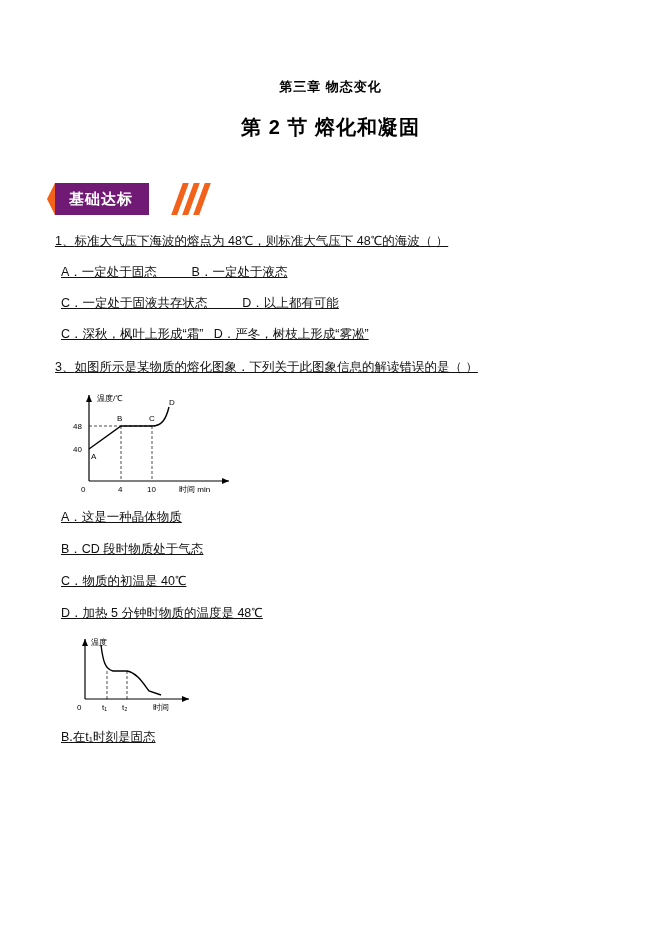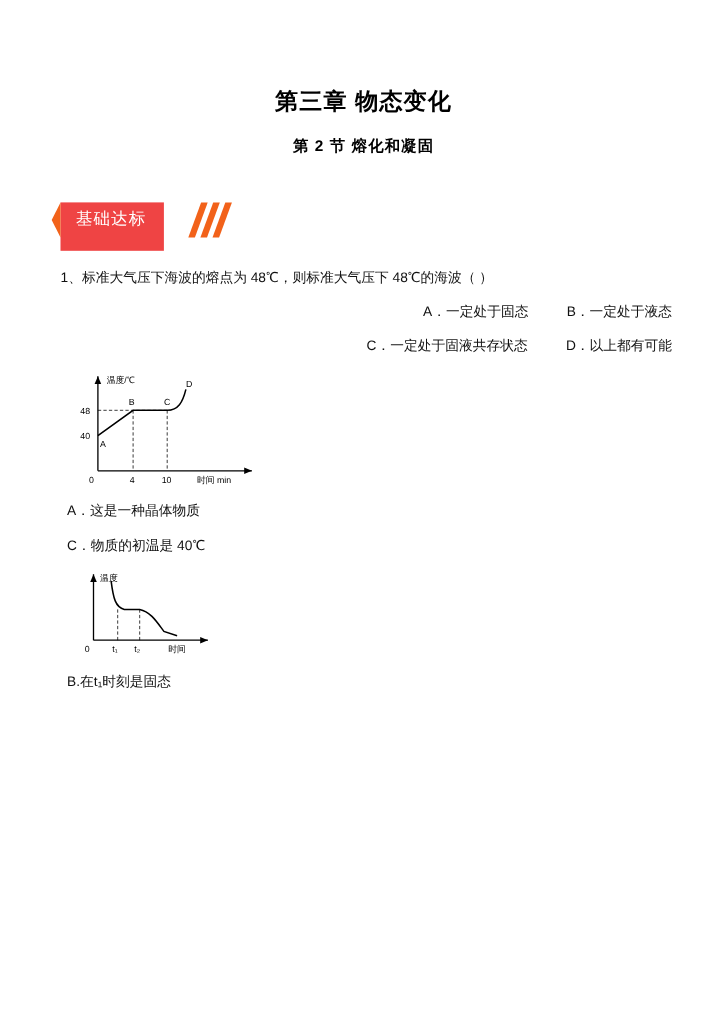--- a/index.html
+++ b/index.html
@@ -17,49 +17,49 @@
   }
   .page {
     position: relative;
     width: 661px;
     height: 936px;
     padding: 0;
     box-sizing: border-box;
   }
   .chapter-title {
     text-align: center;
-    font-size: 21px;
+    font-size: 13px;
     font-weight: bold;
     letter-spacing: 1px;
     margin-top: 78px;
     color: #000;
   }
   .section-title {
     text-align: center;
-    font-size: 14px;
+    font-size: 20px;
     font-weight: bold;
     letter-spacing: 1px;
     margin-top: 18px;
     color: #000;
   }
   .banner-wrap {
     margin-top: 42px;
     margin-left: 55px;
     position: relative;
     height: 34px;
   }
   .banner {
     position: relative;
     display: inline-block;
-    height: 44px;
+    height: 32px;
     line-height: 32px;
-    background: #ef4444;
+    background: #701a75;
     color: #ffffff;
     font-size: 15px;
-    font-weight: normal;
+    font-weight: bold;
     padding: 0 16px 0 14px;
     letter-spacing: 1px;
   }
   .banner::before {
     content: "";
     position: absolute;
     left: -8px;
     top: 0;
     width: 0;
     height: 0;
@@ -82,33 +82,33 @@
     background: #f2621a;
     transform: skewX(-20deg);
   }
   .banner-stripes i:nth-child(1) { left: 2px; }
   .banner-stripes i:nth-child(2) { left: 13px; }
   .banner-stripes i:nth-child(3) { left: 24px; }
 
   .content {
     margin-left: 55px;
     margin-right: 50px;
-    margin-top: 24px;
+    margin-top: 14px;
     font-size: 12.5px;
     line-height: 1.6;
     color: #111;
+    text-decoration: underline;
   }
   .q {
     margin-top: 13px;
   }
   .opt-row {
     margin-top: 11px;
     margin-left: 6px;
     white-space: pre;
-    text-align: right;
   }
   .opt-line {
     margin-top: 12px;
     margin-left: 6px;
   }
   .fig {
     margin-top: 8px;
     margin-left: 6px;
   }
   svg { display: block; }
@@ -131,21 +131,25 @@
   </div>
 
   <div class="content">
 
     <div class="q">
       <span>1、</span><span>标准大气压下海波的熔点为 48℃，则标准大气压下 48℃的海波（        ）</span>
     </div>
     <div class="opt-row">A．一定处于固态          B．一定处于液态</div>
     <div class="opt-row">C．一定处于固液共存状态          D．以上都有可能</div>
 
-
+    <div class="opt-row">C．深秋，枫叶上形成“霜”   D．严冬，树枝上形成“雾凇”</div>
+
+    <div class="q">
+      <span>3、</span><span>如图所示是某物质的熔化图象．下列关于此图象信息的解读错误的是（        ）</span>
+    </div>
 
     <div class="fig">
       <svg width="240" height="110" viewBox="0 0 240 110">
 
         <line x1="28" y1="96" x2="168" y2="96" stroke="#000" stroke-width="1.2"></line>
         <polygon points="168,96 161,93 161,99" fill="#000"></polygon>
         <line x1="28" y1="96" x2="28" y2="10" stroke="#000" stroke-width="1.2"></line>
         <polygon points="28,10 25,17 31,17" fill="#000"></polygon>
 
         <text x="36" y="16" font-family="Liberation Sans, sans-serif" font-size="8">温度/℃</text>
@@ -164,21 +168,23 @@
         <path d="M28,64 L60,41 L91,41 C101,41 105,34 108,22" fill="none" stroke="#000" stroke-width="1.4"></path>
 
         <text x="30" y="74" font-family="Liberation Sans, sans-serif" font-size="8">A</text>
         <text x="56" y="36" font-family="Liberation Sans, sans-serif" font-size="8">B</text>
         <text x="88" y="36" font-family="Liberation Sans, sans-serif" font-size="8">C</text>
         <text x="108" y="20" font-family="Liberation Sans, sans-serif" font-size="8">D</text>
       </svg>
     </div>
 
     <div class="opt-line">A．这是一种晶体物质</div>
+    <div class="opt-line">B．CD 段时物质处于气态</div>
     <div class="opt-line">C．物质的初温是 40℃</div>
+    <div class="opt-line">D．加热 5 分钟时物质的温度是 48℃</div>
 
 
     <div class="fig">
       <svg width="200" height="84" viewBox="0 0 200 84">
         <line x1="24" y1="68" x2="128" y2="68" stroke="#000" stroke-width="1.2"></line>
         <polygon points="128,68 121,65 121,71" fill="#000"></polygon>
         <line x1="24" y1="68" x2="24" y2="8" stroke="#000" stroke-width="1.2"></line>
         <polygon points="24,8 21,15 27,15" fill="#000"></polygon>
         <text x="30" y="14" font-family="Liberation Sans, sans-serif" font-size="8">温度</text>
         <text x="92" y="79" font-family="Liberation Sans, sans-serif" font-size="8">时间</text>

